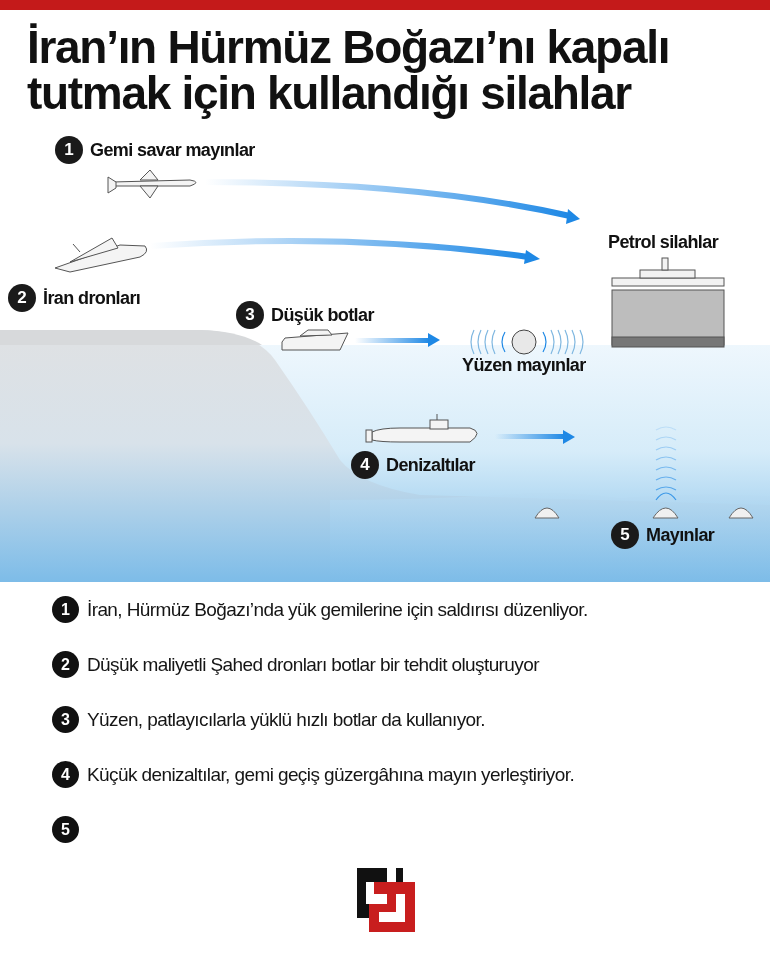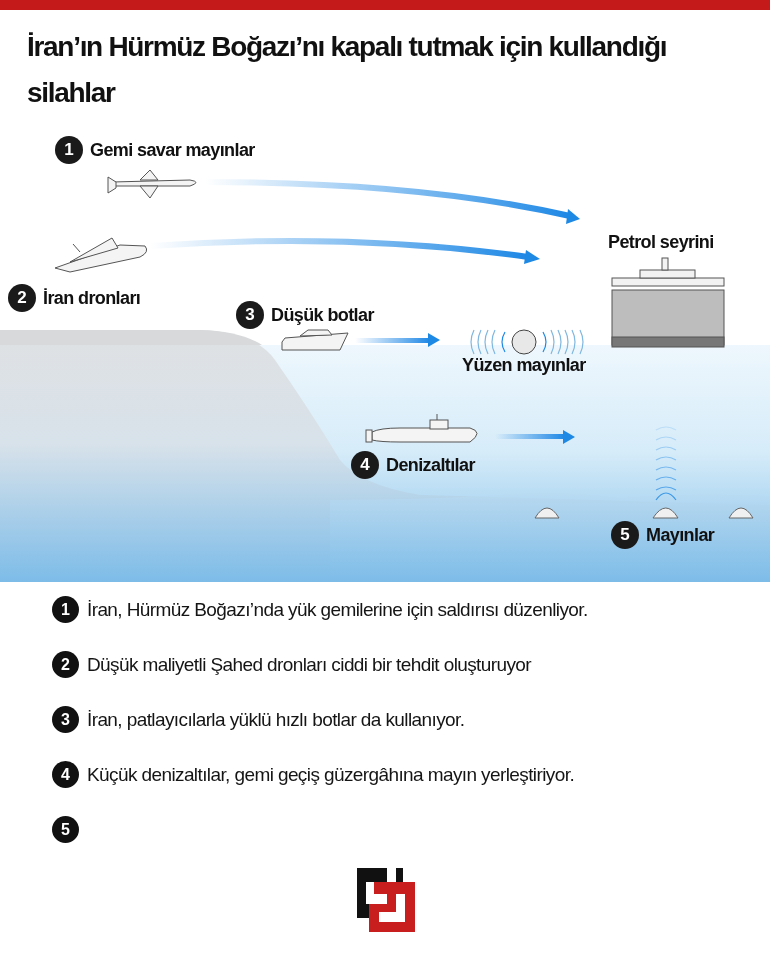--- a/index.html
+++ b/index.html
@@ -1,18 +1,18 @@
 <!DOCTYPE html>
 <html><head>
 <meta charset="utf-8">
 <style>
   html,body{margin:0;padding:0;}
   body{width:770px;height:961px;background:#fff;position:relative;overflow:hidden;font-family:"Liberation Sans",sans-serif;color:#111;}
   .topbar{position:absolute;left:0;top:0;width:770px;height:10px;background:#c41a1a;}
-  .title{position:absolute;left:27px;top:24px;width:720px;font-size:28px;line-height:46px;font-weight:700;letter-spacing:-1.3px;margin:0;color:#111;}
+  .title{position:absolute;left:27px;top:24px;width:720px;font-size:46px;line-height:46px;font-weight:700;letter-spacing:-1.3px;margin:0;color:#111;}
   .scene{position:absolute;left:0;top:120px;width:770px;height:462px;}
   .lbl{position:absolute;display:flex;align-items:center;font-weight:700;font-size:18px;letter-spacing:-0.6px;color:#111;white-space:nowrap;}
   .num{display:inline-flex;align-items:center;justify-content:center;width:28px;height:28px;border-radius:50%;background:#1a1a1a;color:#fff;font-size:17px;font-weight:700;margin-right:7px;letter-spacing:0;}
   .list{position:absolute;left:52px;top:596px;width:700px;}
   .li{position:absolute;left:0;display:flex;align-items:center;font-size:19px;letter-spacing:-0.6px;color:#151515;white-space:nowrap;}
   .li .n{display:inline-flex;align-items:center;justify-content:center;width:27px;height:27px;border-radius:50%;background:#111;color:#fff;font-size:16px;font-weight:700;margin-right:8px;letter-spacing:0;}
   .logo{position:absolute;left:357px;top:868px;width:58px;height:64px;}
 </style>
 </head>
 <body>
@@ -144,44 +144,44 @@
     <span>İran dronları</span>
   </div>
   <div class="lbl" style="left:236px;top:181px">
     <span class="num">3</span>
     <span>Düşük botlar</span>
   </div>
   <div class="lbl" style="left:462px;top:235px">
     <span>Yüzen mayınlar</span>
   </div>
   <div class="lbl" style="left:608px;top:112px">
-    <span>Petrol seyrini</span>
+    <span>Petrol silahlar</span>
   </div>
   <div class="lbl" style="left:351px;top:331px">
     <span class="num">4</span>
     <span>Denizaltılar</span>
   </div>
   <div class="lbl" style="left:611px;top:401px">
     <span class="num">5</span>
     <span>Mayınlar</span>
   </div>
 </div>
 
 <div class="list">
   <div class="li" style="top:0">
     <span class="n">1</span>
     <span>İran, Hürmüz Boğazı’nda yük gemilerine için saldırısı düzenliyor.</span>
   </div>
   <div class="li" style="top:55px">
     <span class="n">2</span>
-    <span>Düşük maliyetli Şahed dronları ciddi bir tehdit oluşturuyor</span>
+    <span>Düşük maliyetli Şahed dronları botlar bir tehdit oluşturuyor</span>
   </div>
   <div class="li" style="top:110px">
     <span class="n">3</span>
-    <span>İran, patlayıcılarla yüklü hızlı botlar da kullanıyor.</span>
+    <span>Yüzen, patlayıcılarla yüklü hızlı botlar da kullanıyor.</span>
   </div>
   <div class="li" style="top:165px">
     <span class="n">4</span>
     <span>Küçük denizaltılar, gemi geçiş güzergâhına mayın yerleştiriyor.</span>
   </div>
   <div class="li" style="top:220px">
     <span class="n">5</span>
   </div>
 </div>
 

